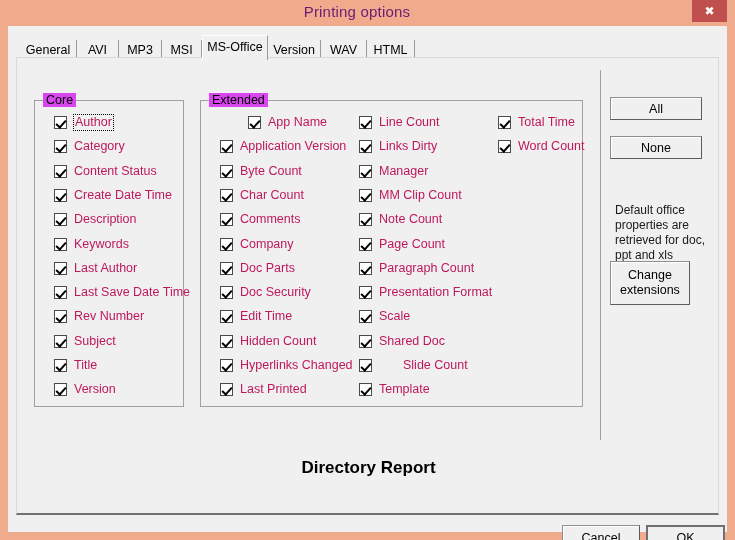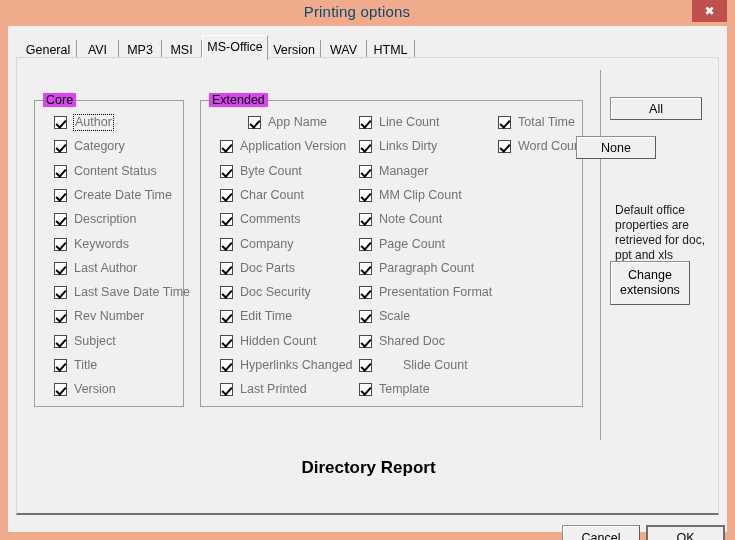--- a/index.html
+++ b/index.html
@@ -25,21 +25,21 @@
     position: absolute;
     left: 0; top: 0;
     width: 735px; height: 26px;
   }
   #title-text {
     position: absolute;
     left: 0; top: 2px;
     width: 714px;
     text-align: center;
     font-size: 15px;
-    color: #0c4a6e;
+    color: #701a75;
     letter-spacing: 0.2px;
     line-height: 20px;
     font-family: "Liberation Sans", sans-serif;
   }
   #close-btn {
     position: absolute;
     right: 8px; top: 0px;
     width: 35px; height: 22px;
     background: #c0504d;
     color: #ffffff;
@@ -142,21 +142,21 @@
     content: "";
     position: absolute;
     left: 3px; top: 1px;
     width: 4px; height: 8px;
     border: solid #000000;
     border-width: 0 2px 2px 0;
     transform: rotate(42deg);
   }
   .cblabel {
     font-size: 12.5px;
-    color: #737373;
+    color: #be185d;
     line-height: 15px;
     font-family: "Liberation Sans", sans-serif;
   }
   .cbitem.focused .cblabel {
     outline: 1px dotted #000;
     outline-offset: 0px;
     padding: 0 1px;
   }
 
   
@@ -408,21 +408,21 @@
             <div class="cbitem" style="left: 297px; top: 37.3px;">
               <span class="cbox"></span>
               <span class="cblabel">Word Count</span>
             </div>
           </div>
       </div>
 
       <div id="right-divider"></div>
 
       <div class="winbtn" id="all-btn" style="left:593px; top:39px; width:92px; height:23px;">All</div>
-      <div class="winbtn" id="none-btn" style="left:559px; top:78px; width:80px; height:23px;">None</div>
+      <div class="winbtn" id="none-btn" style="left:593px; top:78px; width:92px; height:23px;">None</div>
 
       <div id="helptext">Default office properties are retrieved for doc, ppt and xls extensions</div>
 
       <div class="winbtn" id="change-ext-btn" style="left:593px; top:203px; width:80px; height:44px; flex-direction:column; line-height:15px;">
         <span>Change</span>
         <span>extensions</span>
       </div>
 
       <div id="dirreport">Directory Report</div>
     </div>

